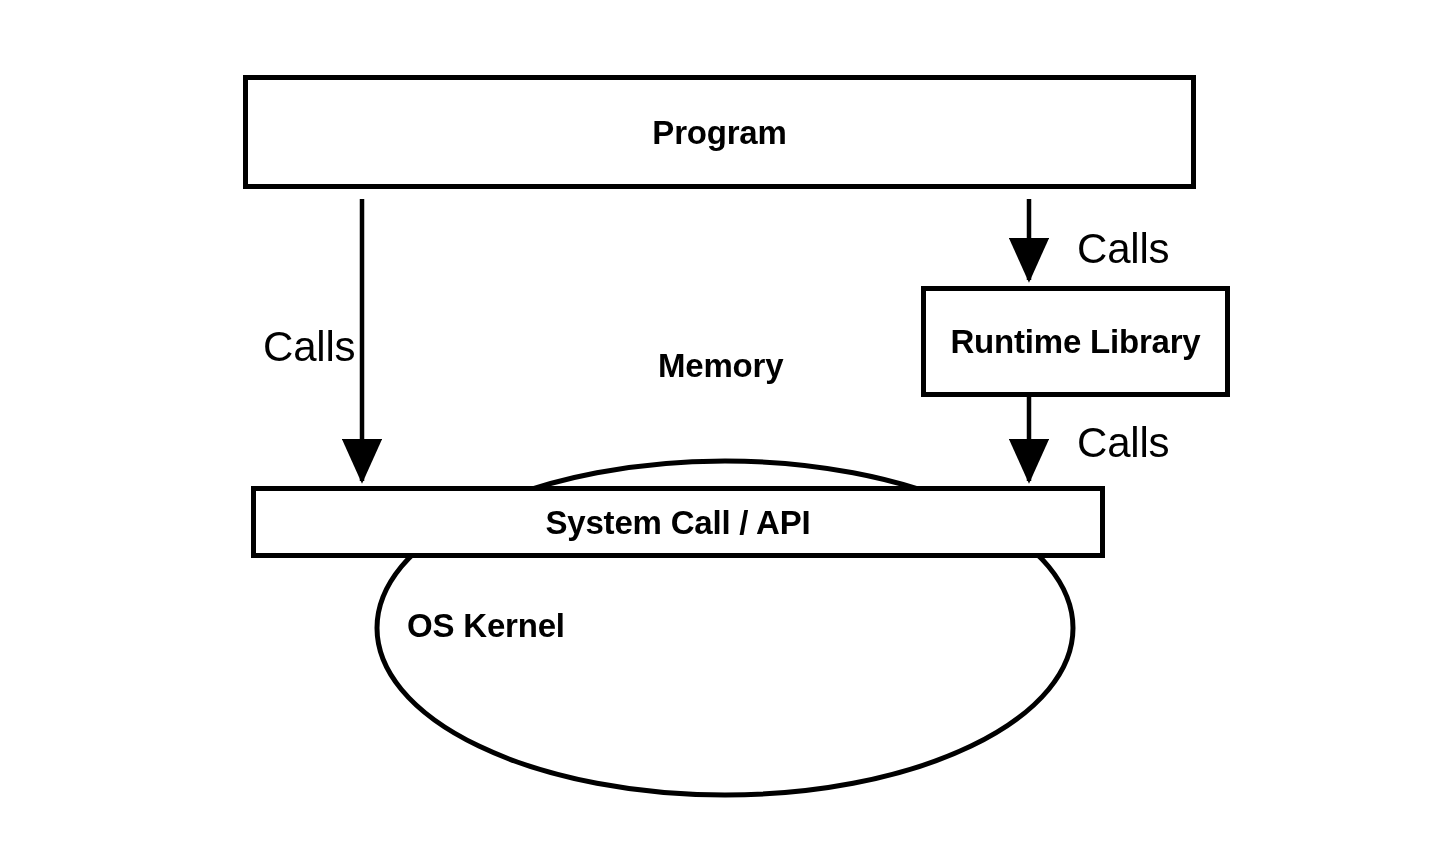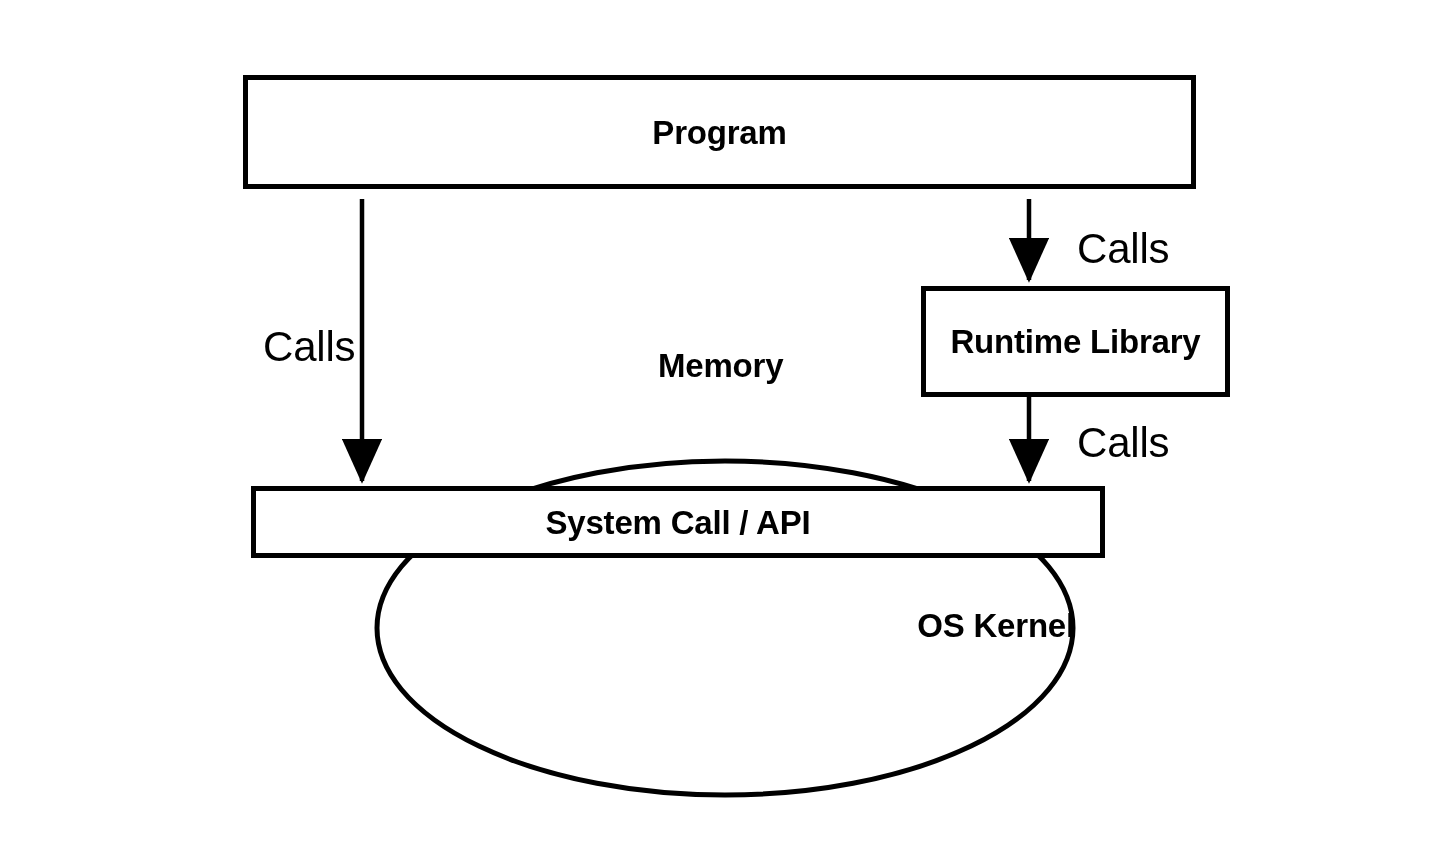--- a/index.html
+++ b/index.html
@@ -82,22 +82,23 @@
     margin-left: 8px;
   }
   #kernel-label-wrap {
     position: absolute;
     left: 375px;
     top: 604px;
     width: 700px;
     height: 42px;
     display: flex;
     align-items: center;
-    justify-content: flex-end;
+    justify-content: flex-start;
     pointer-events: none;
+    padding-left: 32px;
   }
   #label-memory {
     left: 658px;
     top: 329px;
     margin-top: 20px;
   }
   #label-calls-left {
     left: 263px;
     top: 326px;
   }

